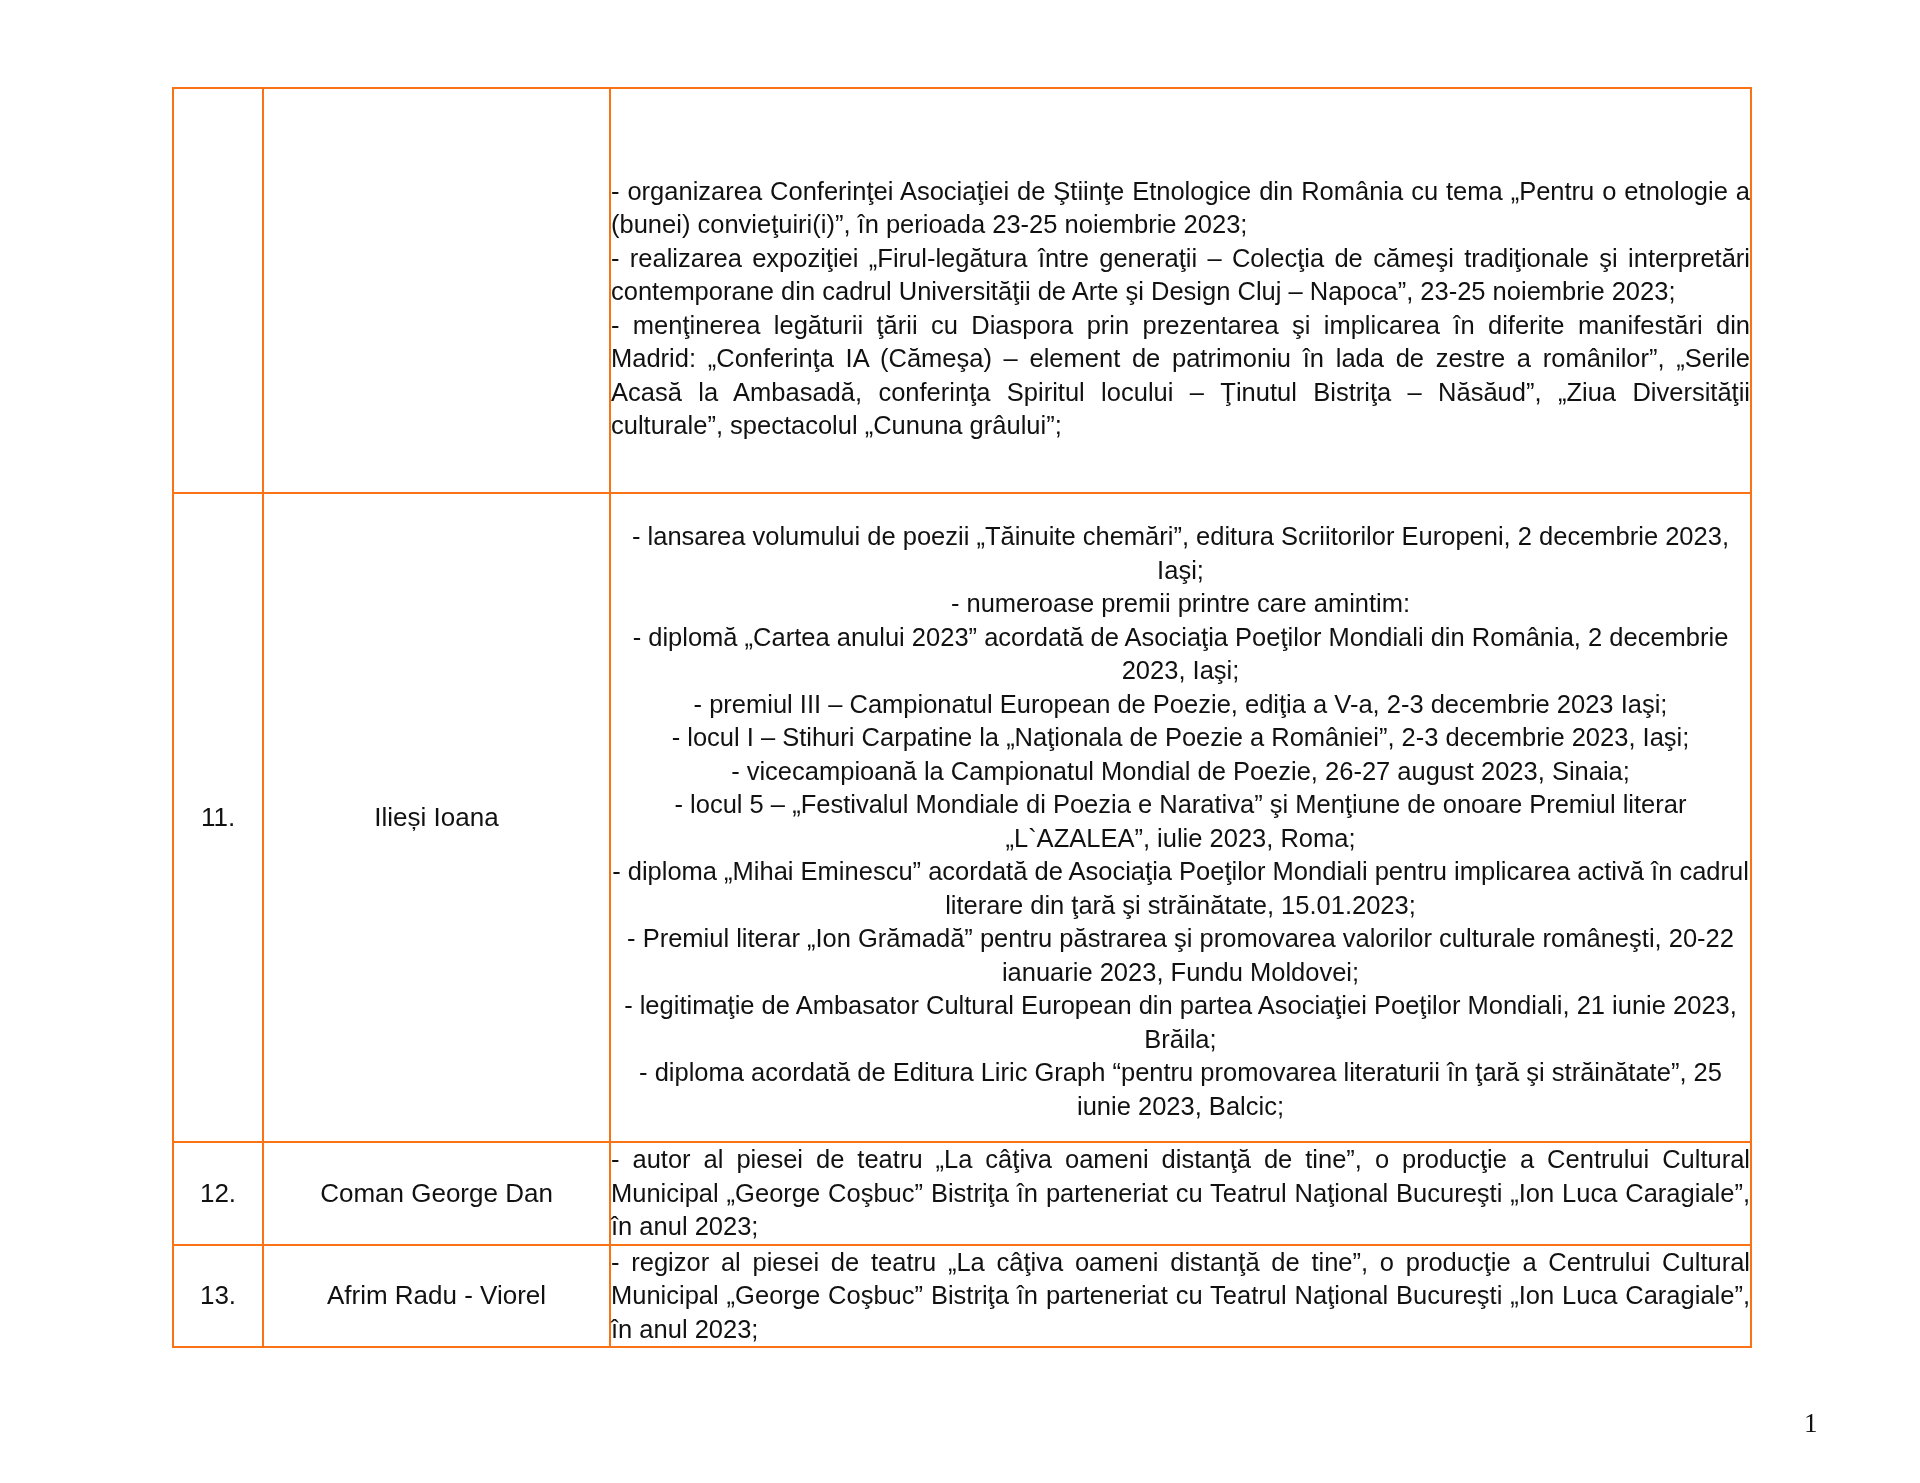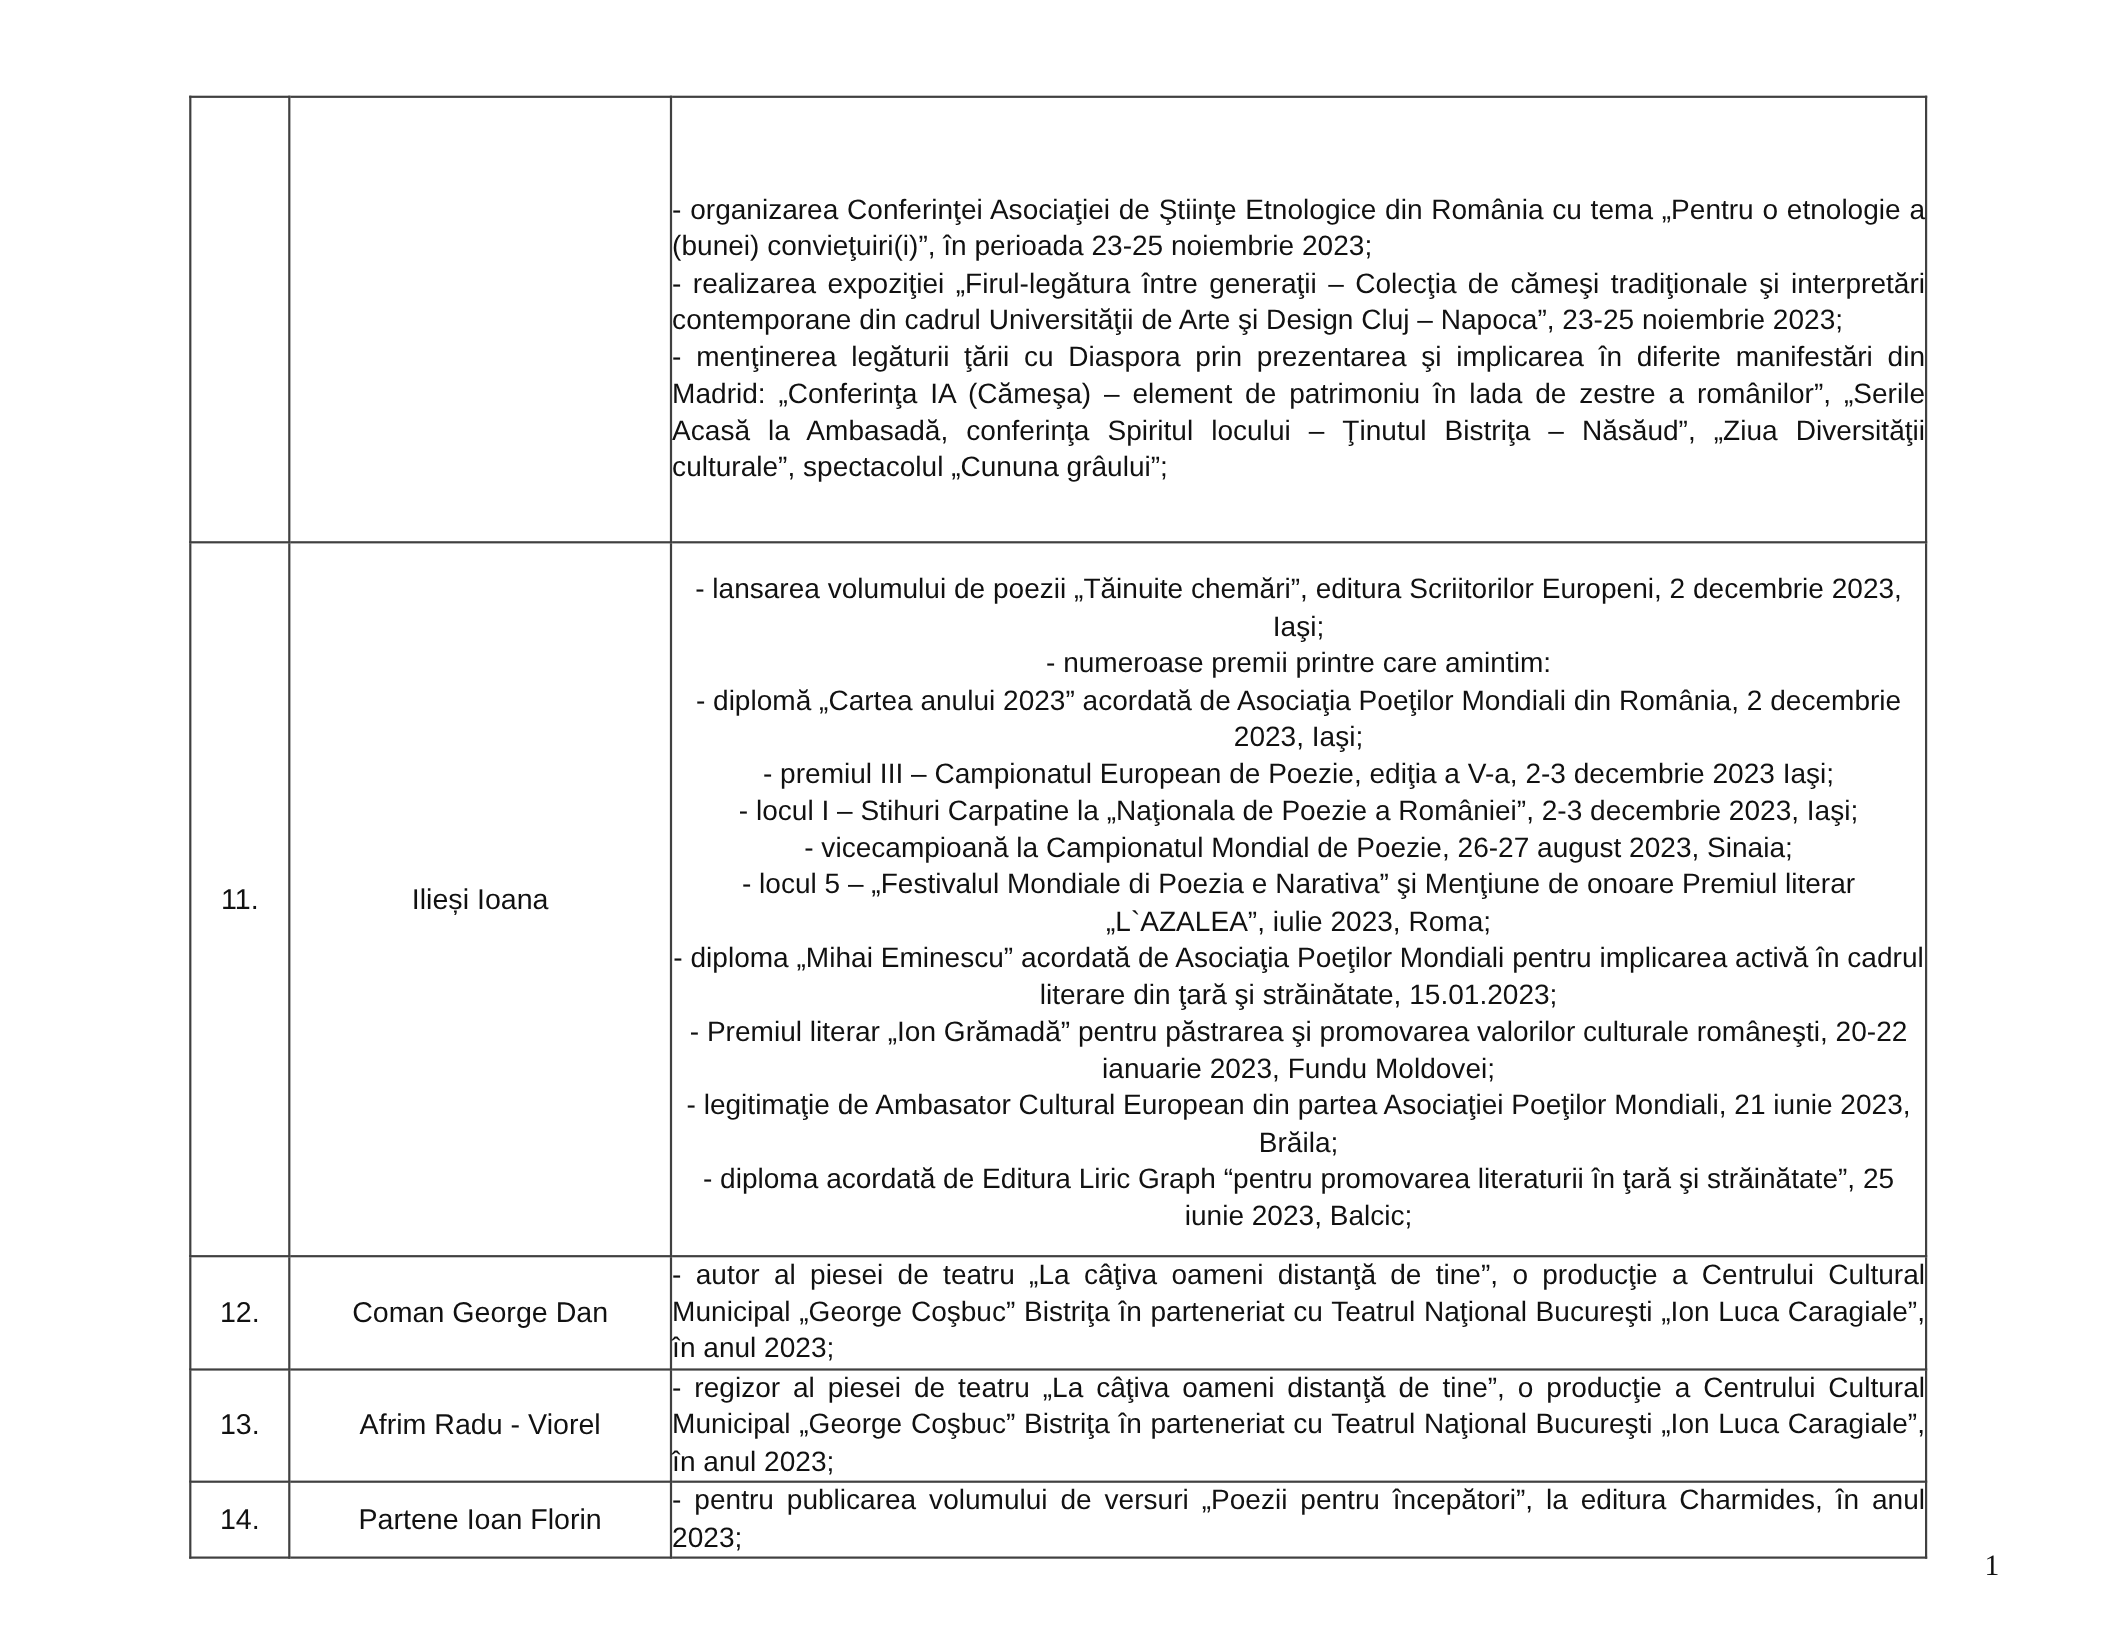--- a/index.html
+++ b/index.html
@@ -7,21 +7,21 @@
   .page { position: absolute; left: 0; top: 0; width: 1920px; height: 1483px; background: #ffffff; }
   table.awards {
     position: absolute; left: 172px; top: 87px;
     width: 1578px;
     border-collapse: collapse;
     table-layout: fixed;
     font-family: "Liberation Sans", sans-serif;
     color: #111111;
   }
   table.awards td {
-    border: 2px solid #404040;
+    border: 2px solid #f97316;
     padding: 0;
     vertical-align: middle;
   }
   col.c-num { width: 90px; }
   col.c-name { width: 347px; }
   col.c-desc { width: 1141px; }
   td.num { text-align: center; font-size: 26px; }
   td.name { text-align: center; font-size: 26px; font-weight: normal; }
   td.desc { font-size: 25.5px; line-height: 33.5px; text-align: justify; padding: 0 11px 0 13px; vertical-align: top; }
   .desc-line { display: block; }
@@ -82,24 +82,17 @@
           <span class="desc-line">- autor al piesei de teatru „La câţiva oameni distanţă de tine”, o producţie a Centrului Cultural Municipal „George Coşbuc” Bistriţa în parteneriat cu Teatrul Naţional Bucureşti „Ion Luca Caragiale”, în anul 2023;</span>
         </td>
       </tr>
       <tr class="r13">
         <td class="num">13.</td>
         <td class="name">Afrim Radu - Viorel</td>
         <td class="desc">
           <span class="desc-line">- regizor al piesei de teatru „La câţiva oameni distanţă de tine”, o producţie a Centrului Cultural Municipal „George Coşbuc” Bistriţa în parteneriat cu Teatrul Naţional Bucureşti „Ion Luca Caragiale”, în anul 2023;</span>
         </td>
       </tr>
-      <tr class="r14">
-        <td class="num">14.</td>
-        <td class="name">Partene Ioan Florin</td>
-        <td class="desc">
-          <span class="desc-line">- pentru publicarea volumului de versuri „Poezii pentru începători”, la editura Charmides, în anul 2023;</span>
-        </td>
-      </tr>
     </tbody>
   </table>
 
   <div class="page-number">1</div>
 </div>
 
 </body></html>

